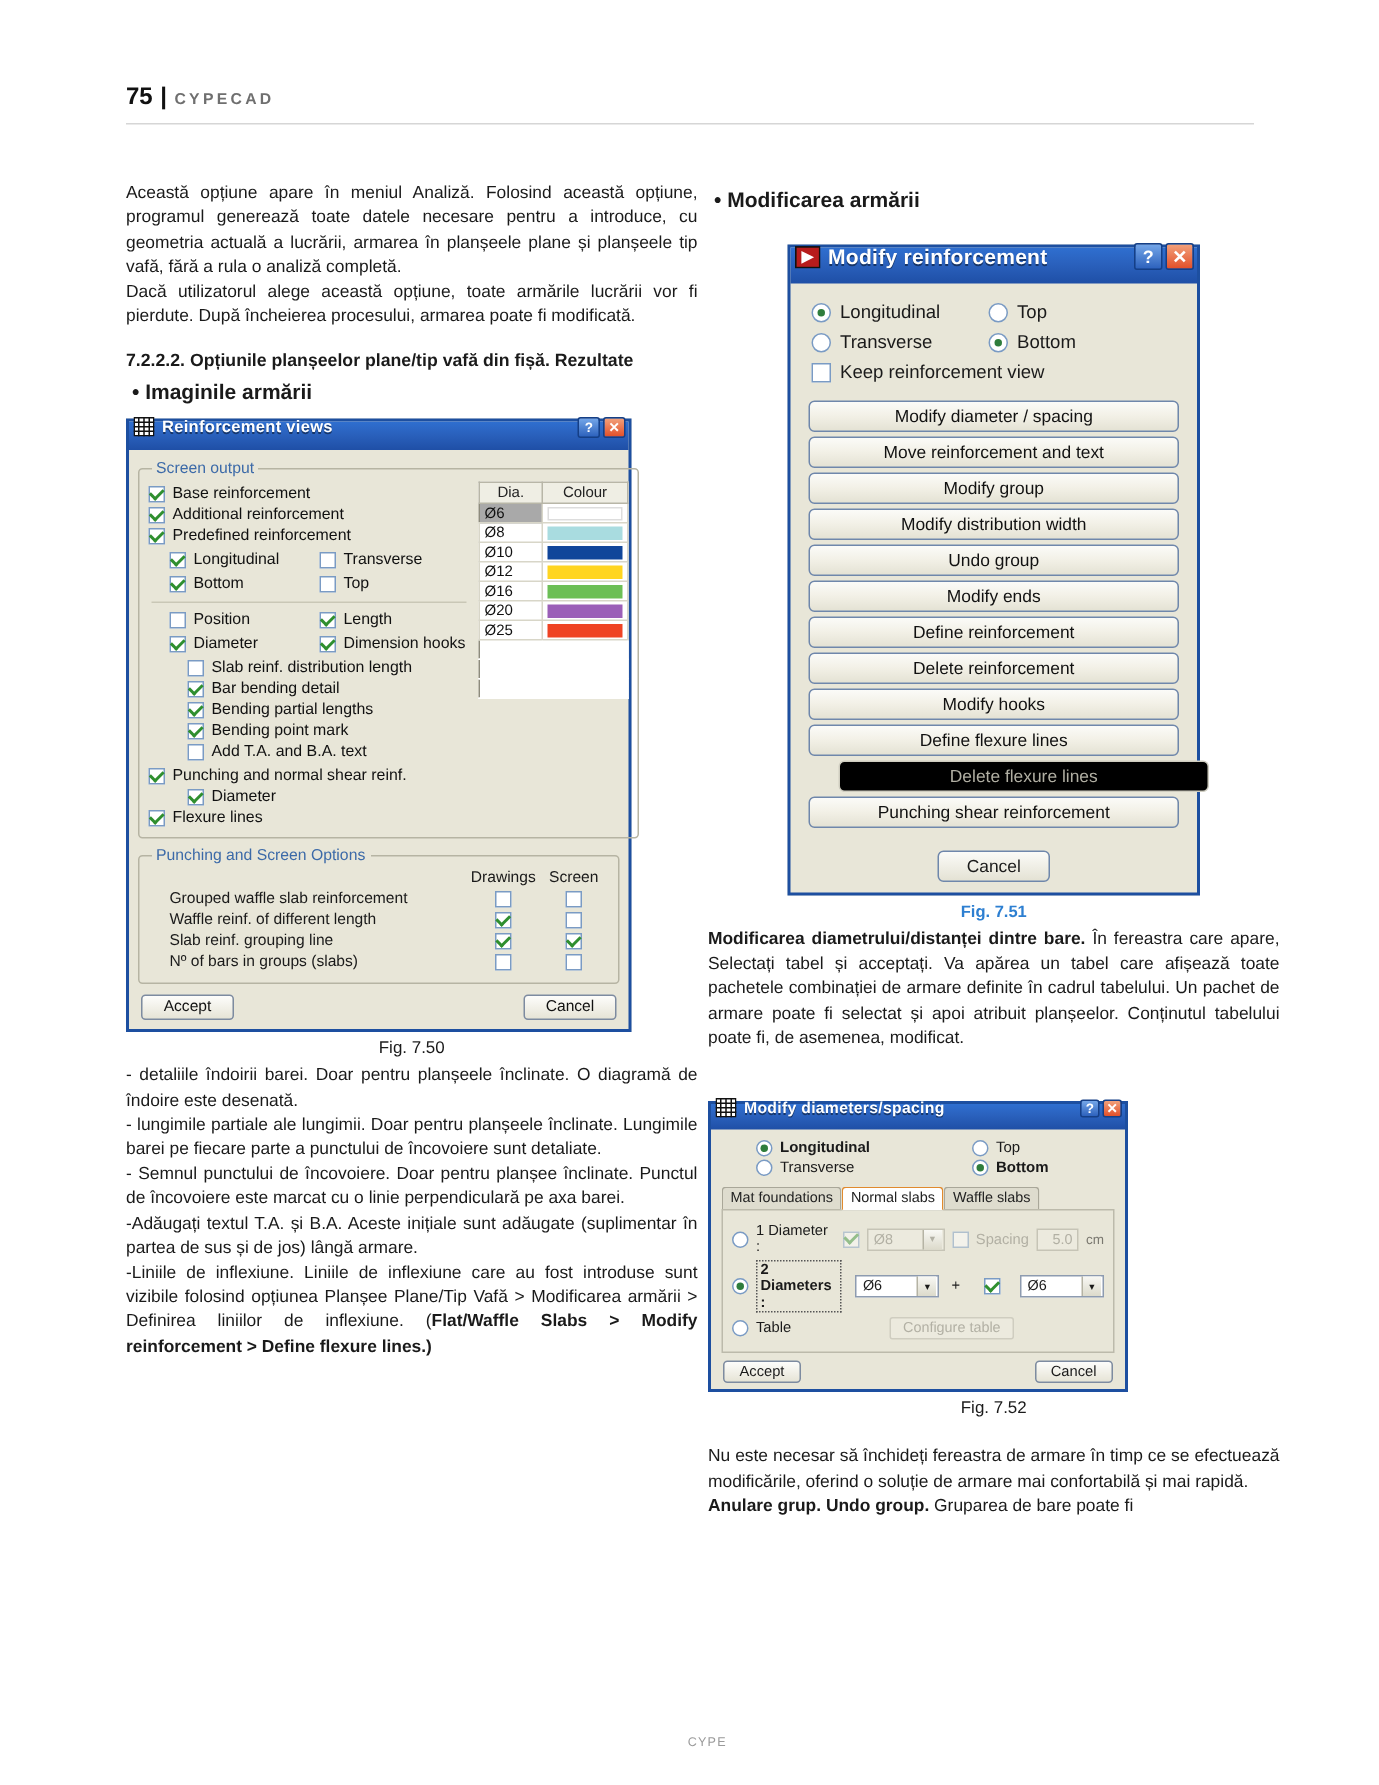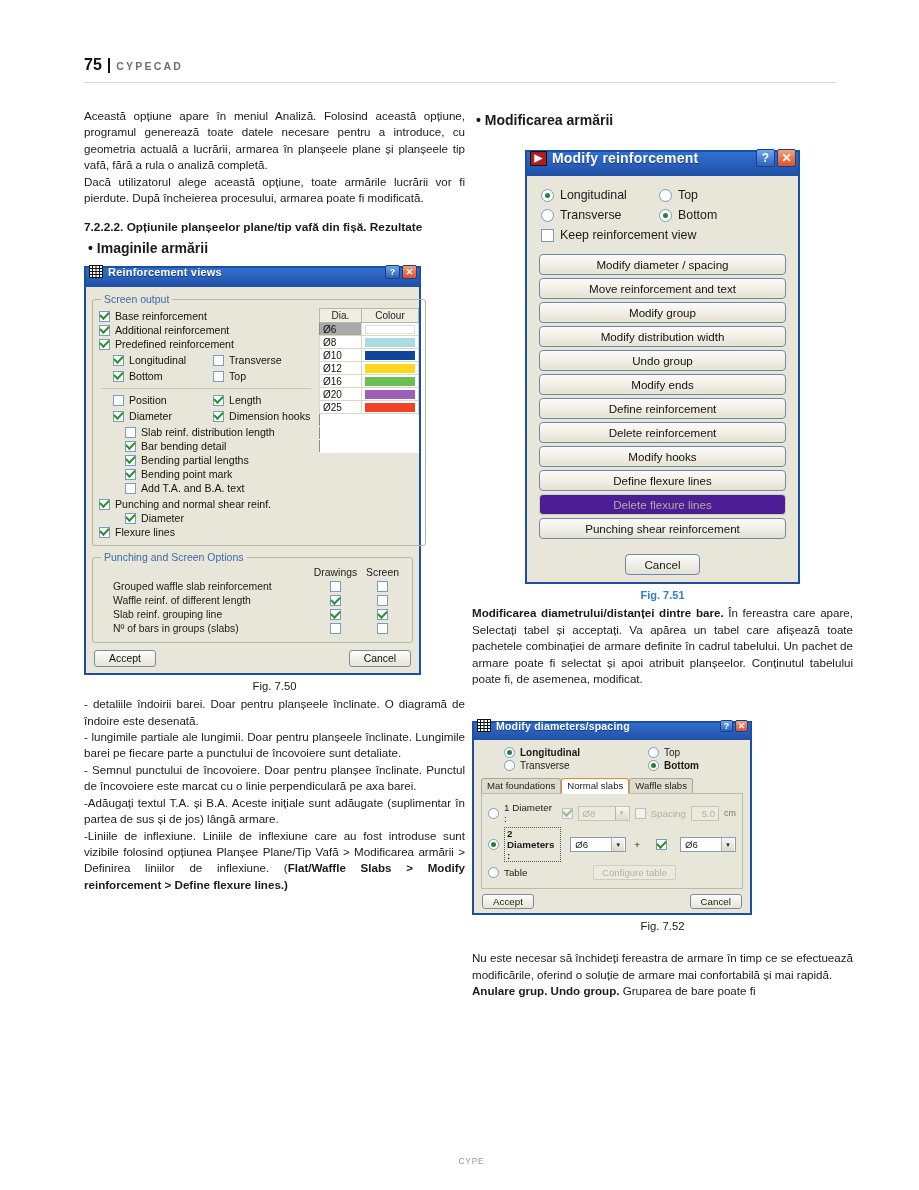--- a/index.html
+++ b/index.html
@@ -15,21 +15,21 @@
 
   
   .page-header { position:absolute; left:84px; top:56px; width:752px; }
   .hdr-line { display:flex; align-items:baseline; gap:0; }
   .hdr-num { font-size:16px; font-weight:bold; letter-spacing:0px; color:#111; }
   .hdr-bar { font-size:16px; font-weight:bold; color:#111; margin:0 5px; }
   .hdr-brand { font-size:10.5px; letter-spacing:2.2px; color:#6f6f6f; font-weight:700; }
   .hdr-rule { margin-top:8px; border-top:1px solid #d6d6d6; width:752px; }
 
   
-  .col { position:absolute; top:108px; width:381px; }
+  .col { position:absolute; top:121px; width:381px; }
   .col-left  { left:84px; }
   .col-right { left:472px; }
 
   p.body {
     font-size:11.6px;
     line-height:16.4px;
     text-align:justify;
     margin:0;
     color:#1a1a1a;
   }
@@ -92,21 +92,21 @@
     border:1px solid #b6b4a3;
     border-radius:3px;
     margin:0 0 5px 0;
     padding:3px 6px 5px 6px;
     background:transparent;
   }
   fieldset.grp > legend {
     font-size:10.5px; color:#3c6aa8; padding:0 3px; margin-left:2px;
   }
 
-  .chk-row { display:flex; align-items:center; gap:5px; margin:2px 0; font-size:10.6px; color:#111; }
+  .chk-row { display:flex; align-items:flex-end; gap:5px; margin:2px 0; font-size:10.6px; color:#111; }
   .cbx {
     width:11px; height:11px; flex:0 0 auto;
     border:1px solid #7a9bc4; background:#fff;
     display:flex; align-items:center; justify-content:center;
     box-shadow: inset 0 0 0 1px #fff;
   }
   .cbx.on::after {
     content:"";
     width:7px; height:4px;
     border-left:2px solid #2f8f2f; border-bottom:2px solid #2f8f2f;
@@ -170,21 +170,21 @@
   .mr-opt-row > div:first-child { width:118px; }
   .mr-opt-row .rdo { width:13px; height:13px; }
   .mr-opt-row .cbx { width:13px; height:13px; }
   .mr-btns { padding:4px 12px 2px 12px; }
   .mrbtn {
     display:block; width:100%; text-align:center;
     font-size:11.6px; padding:3px 0; margin:3px 0;
     background:linear-gradient(to bottom,#fbfbf8 0%,#f2f0e6 50%,#e4e2d4 100%);
     border:1px solid #6f87ab; border-radius:4px; color:#111;
   }
-  .mrbtn.disabled { color:#b0aea2; border-color:#cfcdc0; background:#4c1d95; }
+  .mrbtn.disabled { color:#b0aea2; border-color:#cfcdc0; background:#000000;margin-left:20px; }
   .mr-cancel-wrap { display:flex; justify-content:center; padding:10px 0 7px 0; }
   .mr-cancel {
     font-size:11.6px; padding:3px 18px;
     background:linear-gradient(to bottom,#fbfbf8,#e4e2d4);
     border:1px solid #6f87ab; border-radius:4px;
   }
 
   
   #dlg-md { width:280px; }
   #dlg-md .dlg-tb { height:17px; }

